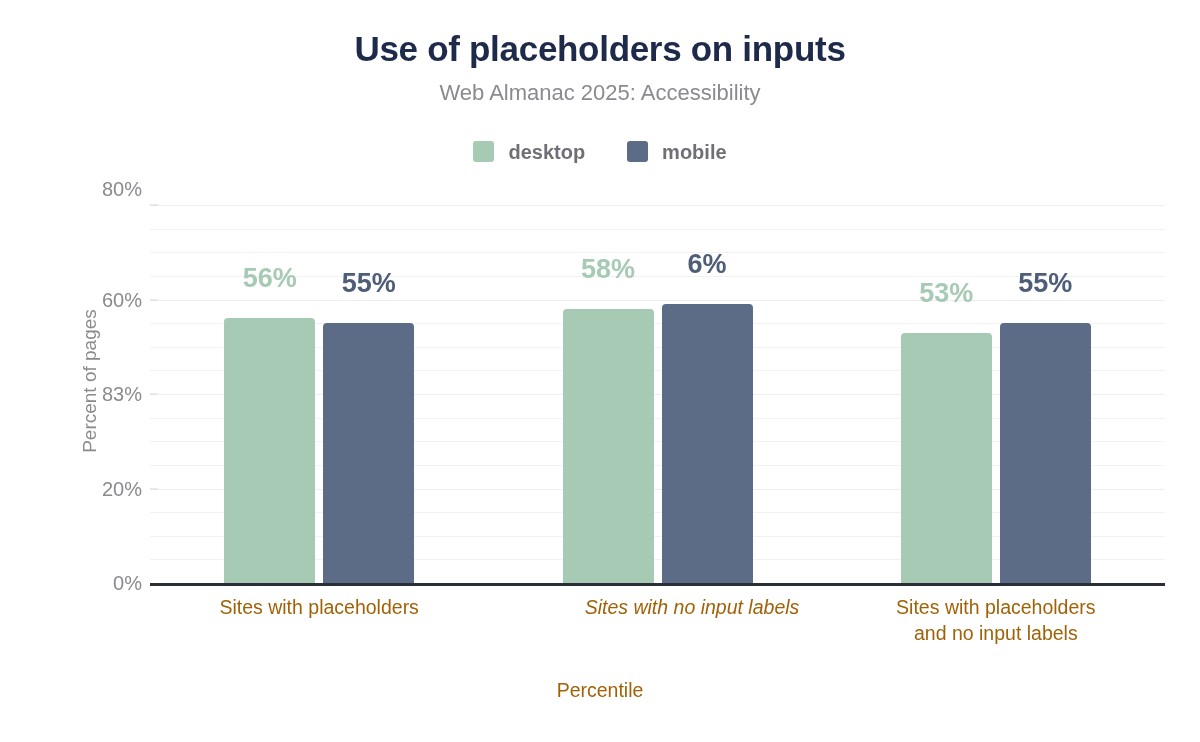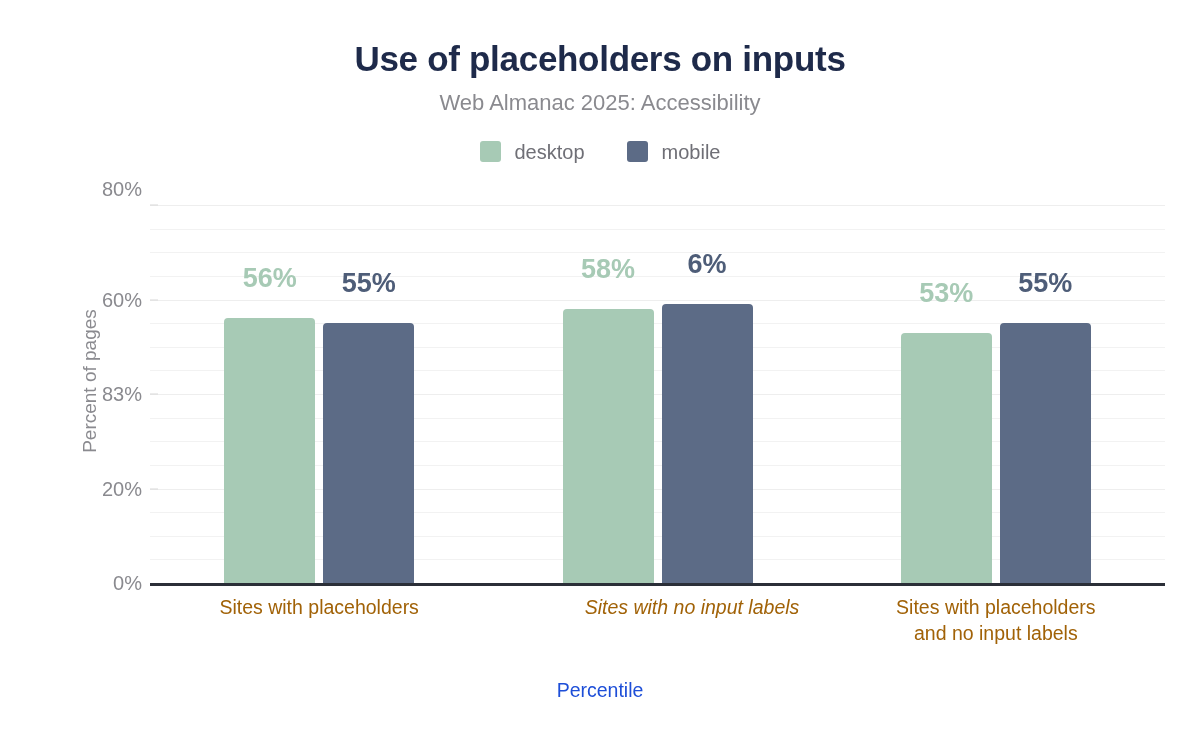--- a/index.html
+++ b/index.html
@@ -19,21 +19,21 @@
   
   .chart-header {
     position: absolute;
     left: 0;
     top: 0;
     width: 1200px;
     text-align: center;
   }
   .chart-title {
     margin: 0;
-    padding-top: 40px;
+    padding-top: 30px;
     font-size: 35px;
     font-weight: bold;
     color: #1e2a4a;
     letter-spacing: -0.3px;
     line-height: 1.1;
   }
   .chart-subtitle {
     margin: 0;
     padding-top: 12px;
     font-size: 22px;
@@ -61,20 +61,21 @@
   .legend-swatch {
     width: 21px;
     height: 21px;
     border-radius: 3px;
     display: block;
   }
   .legend-label {
     font-size: 20px;
     color: #6f6f76;
     line-height: 1;
+    font-weight: bold;
   }
 
   
   .plot-wrap {
     position: absolute;
     left: 0;
     top: 0;
     width: 1200px;
     height: 742px;
   }
@@ -175,21 +176,21 @@
     transform: translateX(-50%);
     white-space: pre-line;
   }
   .x-axis-title {
     position: absolute;
     top: 679px;
     left: 0;
     width: 1200px;
     text-align: center;
     font-size: 19.5px;
-    color: #1d4ed8;
+    color: #a16207;
   }
 </style>
 </head>
 <body>
 
 <div class="chart-header">
   <h1 class="chart-title">Use of placeholders on inputs</h1>
   <h2 class="chart-subtitle">Web Almanac 2025: Accessibility</h2>
 </div>
 

